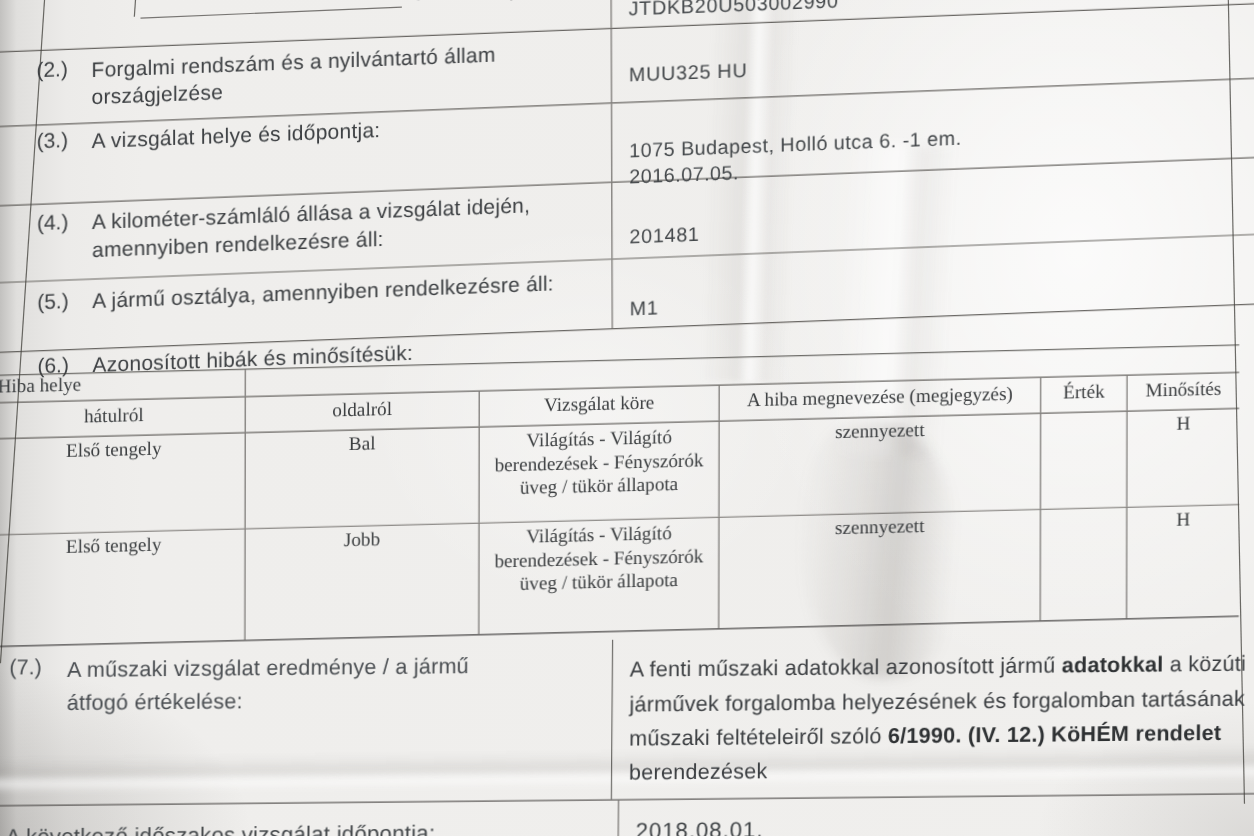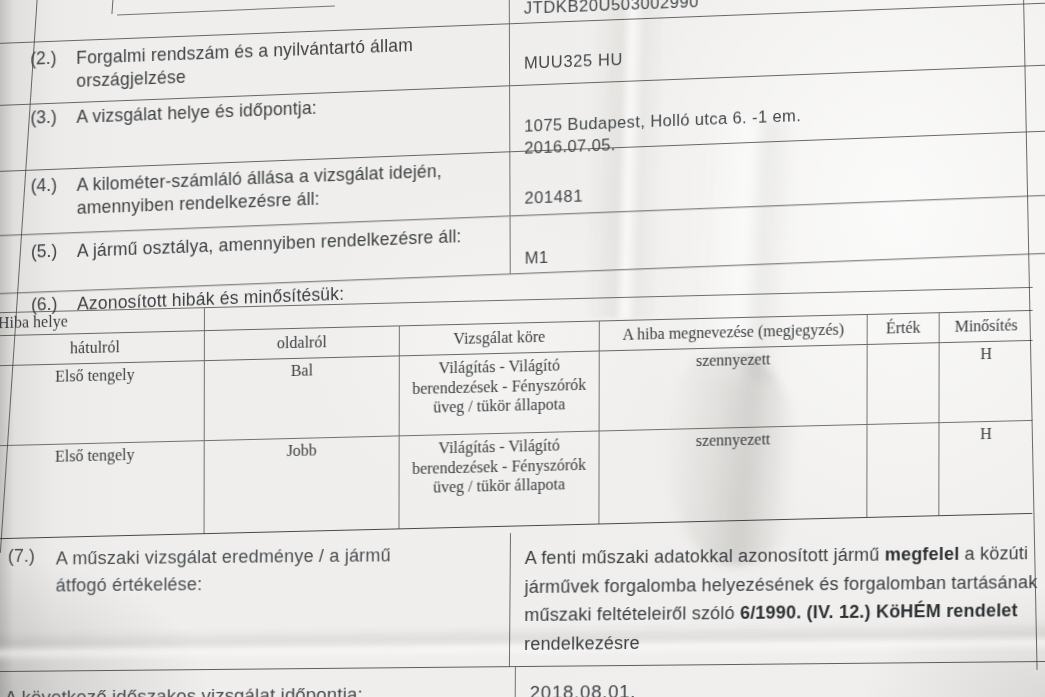--- a/index.html
+++ b/index.html
@@ -185,21 +185,21 @@
   </div>
 </div>
 
 <div class="blk block-bottom">
 
   <div class="sec7">
     <div class="sec7-label">
       <span class="num">(7.)</span>
       <span class="lbl">A műszaki vizsgálat eredménye / a jármű átfogó értékelése:</span>
     </div>
-    <div class="sec7-box"><span>A fenti műszaki adatokkal azonosított jármű </span><b>megfelel</b><span> a közúti járművek forgalomba helyezésének és forgalomban tartásának műszaki feltételeiről szóló </span><b>6/1990. (IV. 12.) KöHÉM rendelet</b><span> rendelkezésre</span></div>
+    <div class="sec7-box"><span>A fenti műszaki adatokkal azonosított jármű </span><b>adatokkal</b><span> a közúti járművek forgalomba helyezésének és forgalomban tartásának műszaki feltételeiről szóló </span><b>6/1990. (IV. 12.) KöHÉM rendelet</b><span> berendezések</span></div>
   </div>
 
   <div class="row8">
     <div class="row8-label">
       <span class="frag">)</span>
       <span class="lbl">A következő időszakos vizsgálat időpontja:</span>
     </div>
     <div class="row8-value">2018.08.01.</div>
   </div>
 </div>

